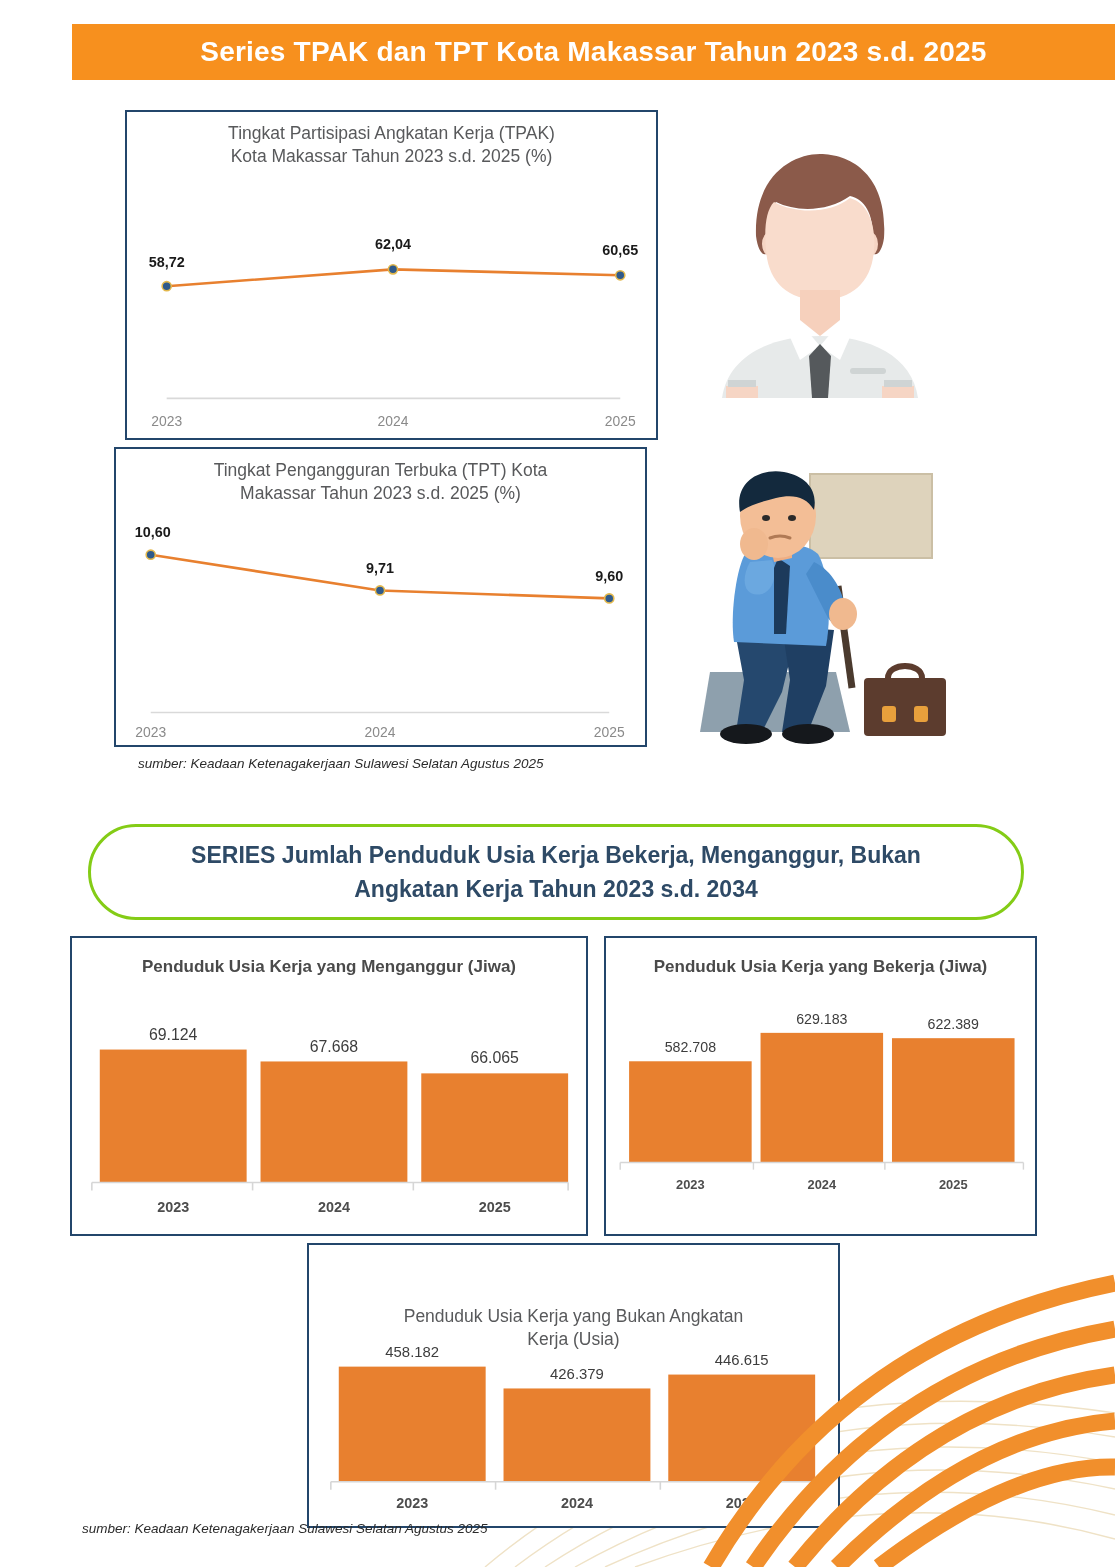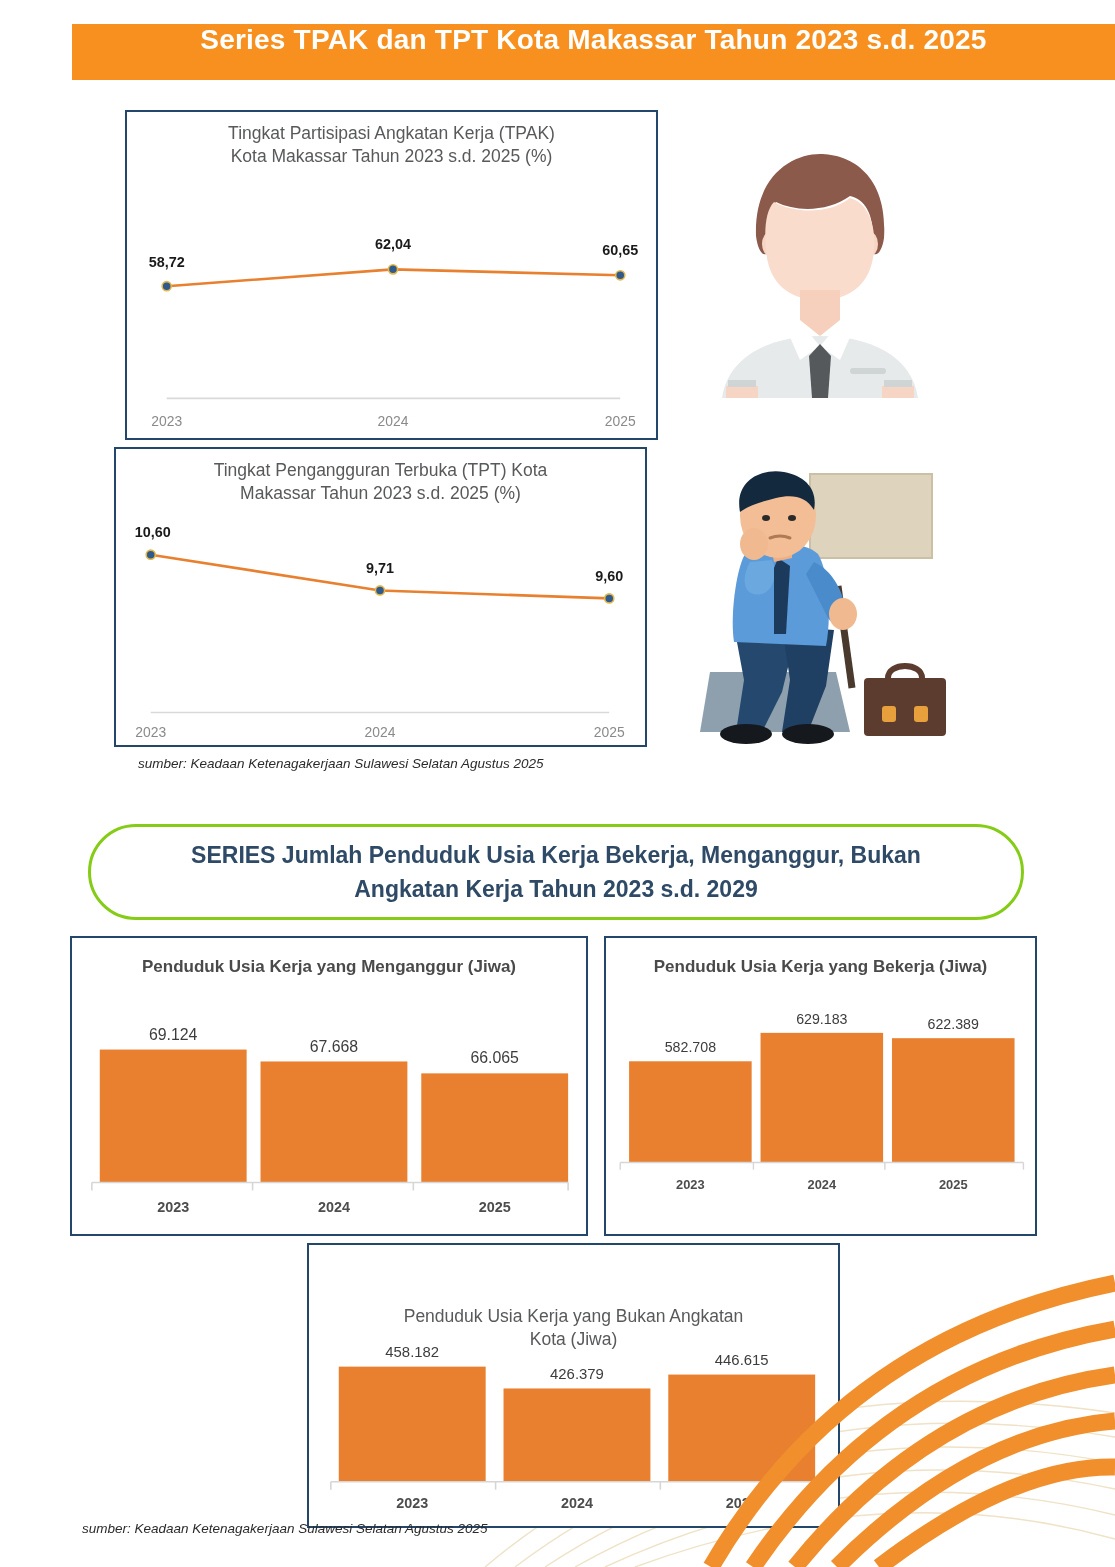--- a/index.html
+++ b/index.html
@@ -20,21 +20,21 @@
 
   
   .waves { position: absolute; right: 0; bottom: 0; width: 420px; height: 330px; pointer-events: none; }
 
   
   .top-banner {
     position: absolute;
     left: 72px; top: 24px;
     width: 1043px; height: 56px;
     background: #F7901E;
-    display: flex; align-items: flex-start; justify-content: center;
+    display: flex; align-items: center; justify-content: center;
   }
   .top-banner-text {
     color: #ffffff;
     font-size: 28px;
     font-weight: bold;
     letter-spacing: 0.2px;
     white-space: nowrap;
   }
 
   
@@ -242,21 +242,21 @@
       <rect x="196" y="240" width="14" height="16" rx="3" fill="#E8A03C"></rect>
       <rect x="228" y="240" width="14" height="16" rx="3" fill="#E8A03C"></rect>
     </g>
   </svg>
 
   <div class="src-note" id="src-top">sumber: Keadaan Ketenagakerjaan Sulawesi Selatan Agustus 2025</div>
 
   <div class="pill">
     <div class="pill-text">
       <div>SERIES Jumlah Penduduk Usia Kerja Bekerja, Menganggur, Bukan</div>
-      <div>Angkatan Kerja Tahun 2023 s.d. 2029</div>
+      <div>Angkatan Kerja Tahun 2023 s.d. 2034</div>
     </div>
   </div>
 
   <div class="card" id="card-bar-1">
     <div class="card-title">
       <div>Penduduk Usia Kerja yang Menganggur (Jiwa)</div>
     </div>
     <svg class="barchart" viewBox="0 0 518 246" preserveAspectRatio="none">
 
       <rect x="28" y="58" width="148" height="134" fill="#E8802F"></rect>
@@ -297,21 +297,21 @@
       <text x="391" y="42" text-anchor="middle" font-family="Liberation Sans, sans-serif" font-size="16" fill="#3d3d3d">622.389</text>
       <text x="95" y="222" text-anchor="middle" font-family="Liberation Sans, sans-serif" font-size="14.5" font-weight="bold" fill="#4d4d4d">2023</text>
       <text x="243" y="222" text-anchor="middle" font-family="Liberation Sans, sans-serif" font-size="14.5" font-weight="bold" fill="#4d4d4d">2024</text>
       <text x="391" y="222" text-anchor="middle" font-family="Liberation Sans, sans-serif" font-size="14.5" font-weight="bold" fill="#4d4d4d">2025</text>
     </svg>
   </div>
 
   <div class="card" id="card-bar-3">
     <div class="card-title">
       <div>Penduduk Usia Kerja yang Bukan Angkatan</div>
-      <div>Kota (Jiwa)</div>
+      <div>Kerja (Usia)</div>
     </div>
     <svg class="barchart" viewBox="0 0 533 212" preserveAspectRatio="none">
       <rect x="30" y="50" width="148" height="116" fill="#E8802F"></rect>
       <rect x="196" y="72" width="148" height="94" fill="#E8802F"></rect>
       <rect x="362" y="58" width="148" height="108" fill="#E8802F"></rect>
       <line x1="22" y1="166" x2="516" y2="166" stroke="#D6D6D6" stroke-width="1.6"></line>
       <line x1="22" y1="166" x2="22" y2="174" stroke="#D6D6D6" stroke-width="1.6"></line>
       <line x1="188" y1="166" x2="188" y2="174" stroke="#D6D6D6" stroke-width="1.6"></line>
       <line x1="354" y1="166" x2="354" y2="174" stroke="#D6D6D6" stroke-width="1.6"></line>
       <line x1="516" y1="166" x2="516" y2="174" stroke="#D6D6D6" stroke-width="1.6"></line>

